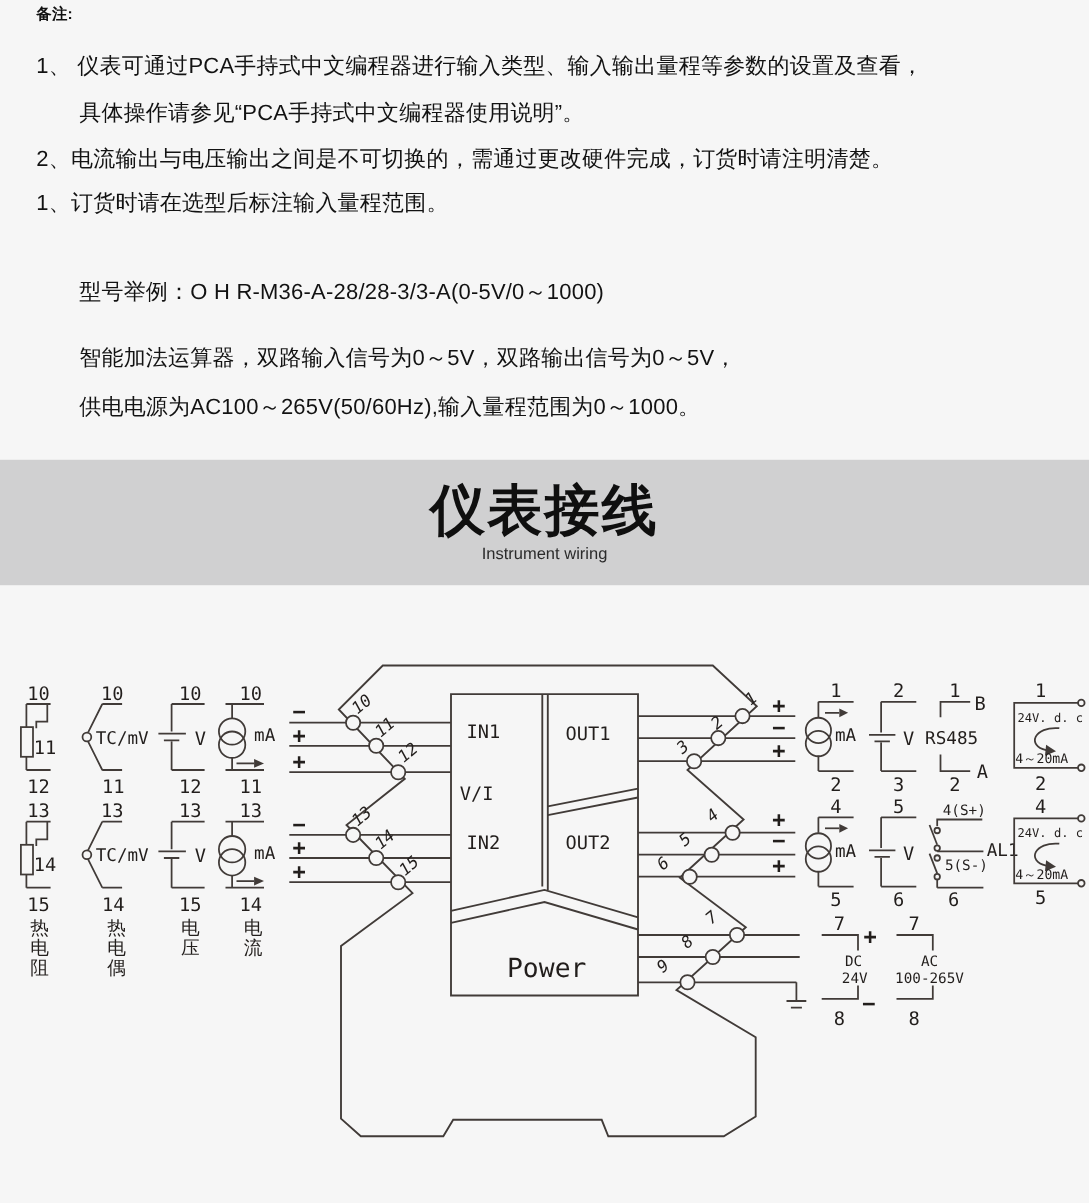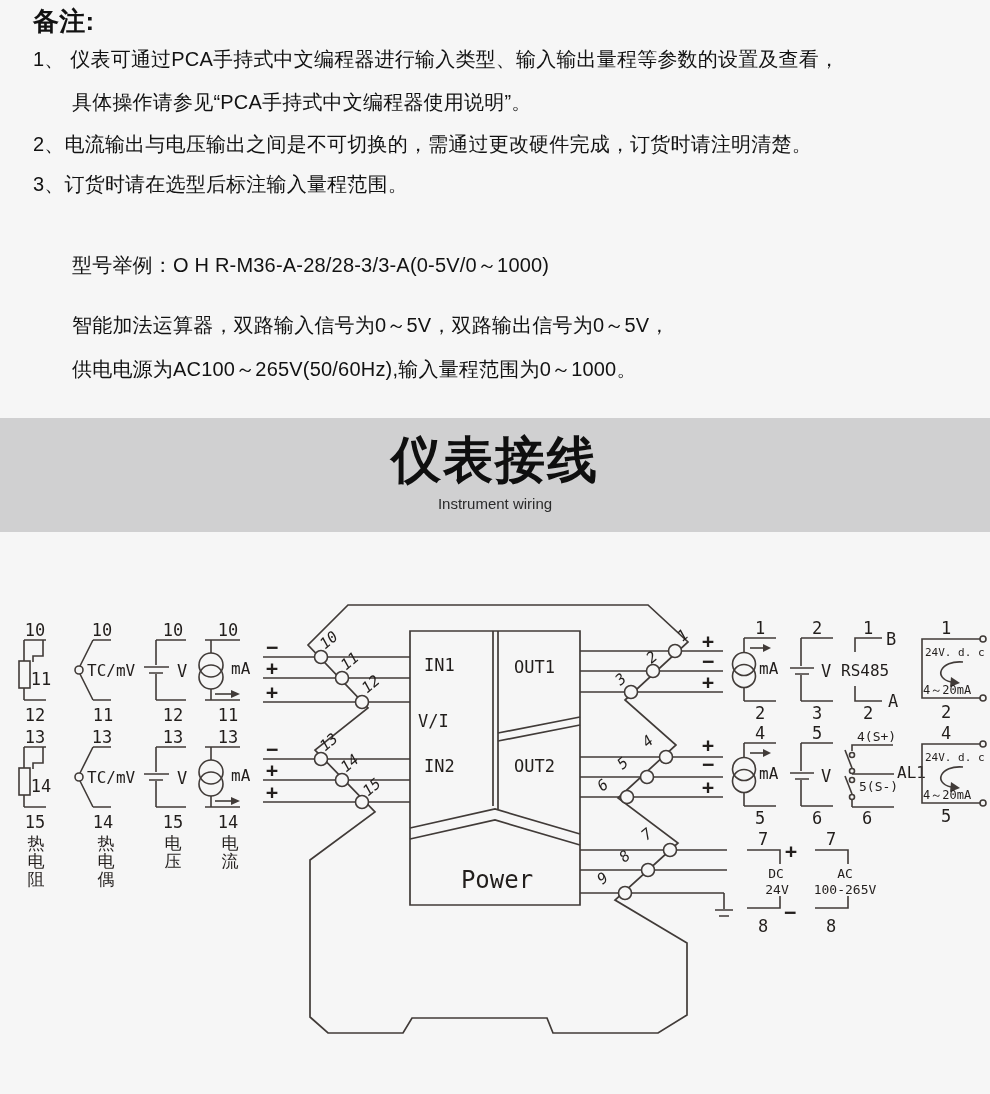--- a/index.html
+++ b/index.html
@@ -1,24 +1,24 @@
 <!DOCTYPE html>
 <html><head>
 <meta charset="utf-8">
 <style>
   html,body{margin:0;padding:0;}
   body{width:990px;height:1094px;position:relative;background:#f6f6f6;
        font-family:"Liberation Sans",sans-serif;color:#141414;overflow:hidden;}
   .notes{position:absolute;left:0;top:0;width:990px;height:418px;}
   .nline{position:absolute;font-size:20px;font-weight:500;white-space:nowrap;
          letter-spacing:.2px;color:#121212;}
-  .ntitle{font-size:26px;font-weight:700;}
+  .ntitle{font-size:14px;font-weight:700;}
   .banner{position:absolute;left:0;top:418px;width:990px;height:114px;background:#d0d0d1;
           display:flex;flex-direction:column;align-items:center;justify-content:center;}
-  .banner .bt{font-size:50px;font-weight:700;color:#0f0f0f;letter-spacing:2px;line-height:1;font-family:Liberation Mono, monospace;}
+  .banner .bt{font-size:50px;font-weight:700;color:#0f0f0f;letter-spacing:2px;line-height:1;}
   .banner .bs{font-size:15px;color:#2b2b2b;margin-top:6px;}
   svg{position:absolute;left:0;top:533px;}
   svg text{font-family:"DejaVu Sans Mono","Liberation Sans",monospace;fill:#221e1c;font-size:17px;}
   .ln{stroke:#413b38;stroke-width:1.7;fill:none;}
   .w{stroke:#413b38;stroke-width:1.6;fill:none;}
   .nd{stroke:#413b38;stroke-width:1.6;fill:#f6f6f6;}
   .fx{fill:#413b38;stroke:none;}
   .s{font-size:16px;}
   .sm{font-size:13px;}
   .xs{font-size:11px;}
@@ -29,21 +29,21 @@
   .tm{text-anchor:middle;}
 </style>
 </head>
 <body>
 
 <div class="notes">
   <div class="nline ntitle" style="left:33px;top:4px">备注:</div>
   <div class="nline" style="left:33px;top:46px">1、 仪表可通过PCA手持式中文编程器进行输入类型、输入输出量程等参数的设置及查看，</div>
   <div class="nline" style="left:72px;top:89px">具体操作请参见“PCA手持式中文编程器使用说明”。</div>
   <div class="nline" style="left:33px;top:131px">2、电流输出与电压输出之间是不可切换的，需通过更改硬件完成，订货时请注明清楚。</div>
-  <div class="nline" style="left:33px;top:171px">3、订货时请在选型后标注输入量程范围。</div>
+  <div class="nline" style="left:33px;top:171px">1、订货时请在选型后标注输入量程范围。</div>
   <div class="nline" style="left:72px;top:252px">型号举例：O H R-M36-A-28/28-3/3-A(0-5V/0～1000)</div>
   <div class="nline" style="left:72px;top:312px">智能加法运算器，双路输入信号为0～5V，双路输出信号为0～5V，</div>
   <div class="nline" style="left:72px;top:356px">供电电源为AC100～265V(50/60Hz),输入量程范围为0～1000。</div>
 </div>
 
 <div class="banner">
   <div class="bt">仪表接线</div>
   <div class="bs">Instrument wiring</div>
 </div>
 

